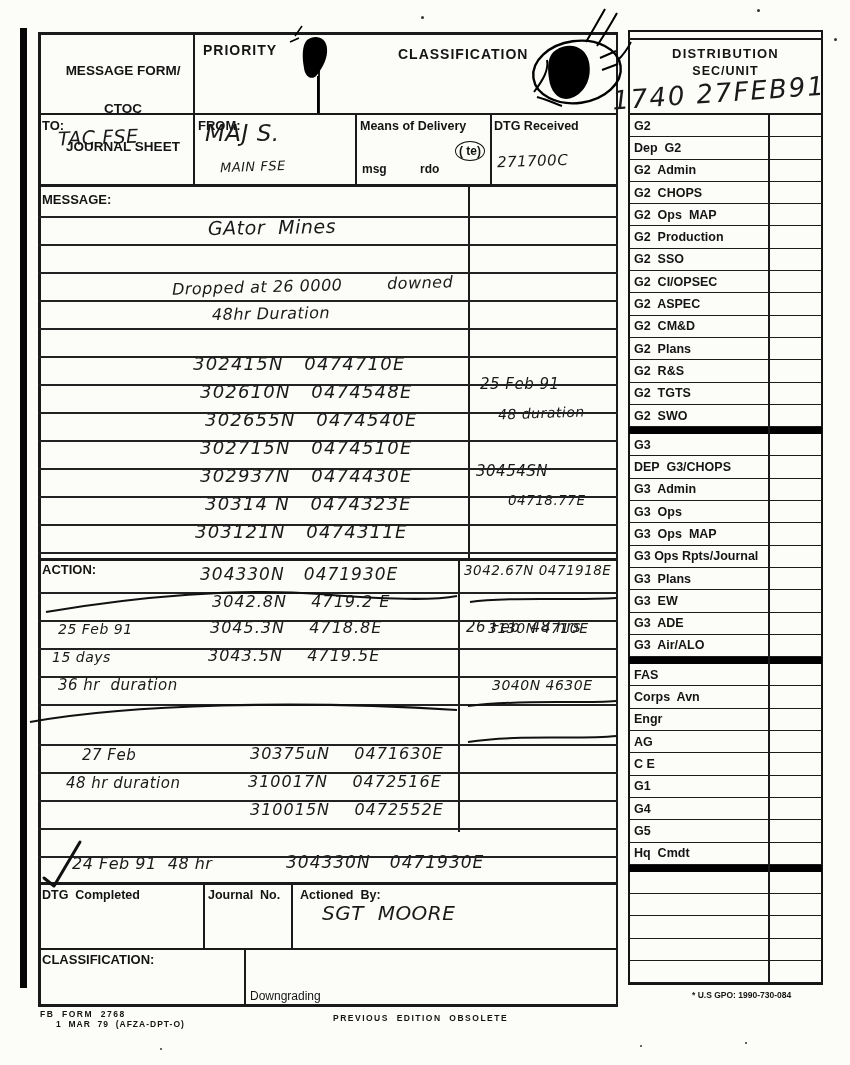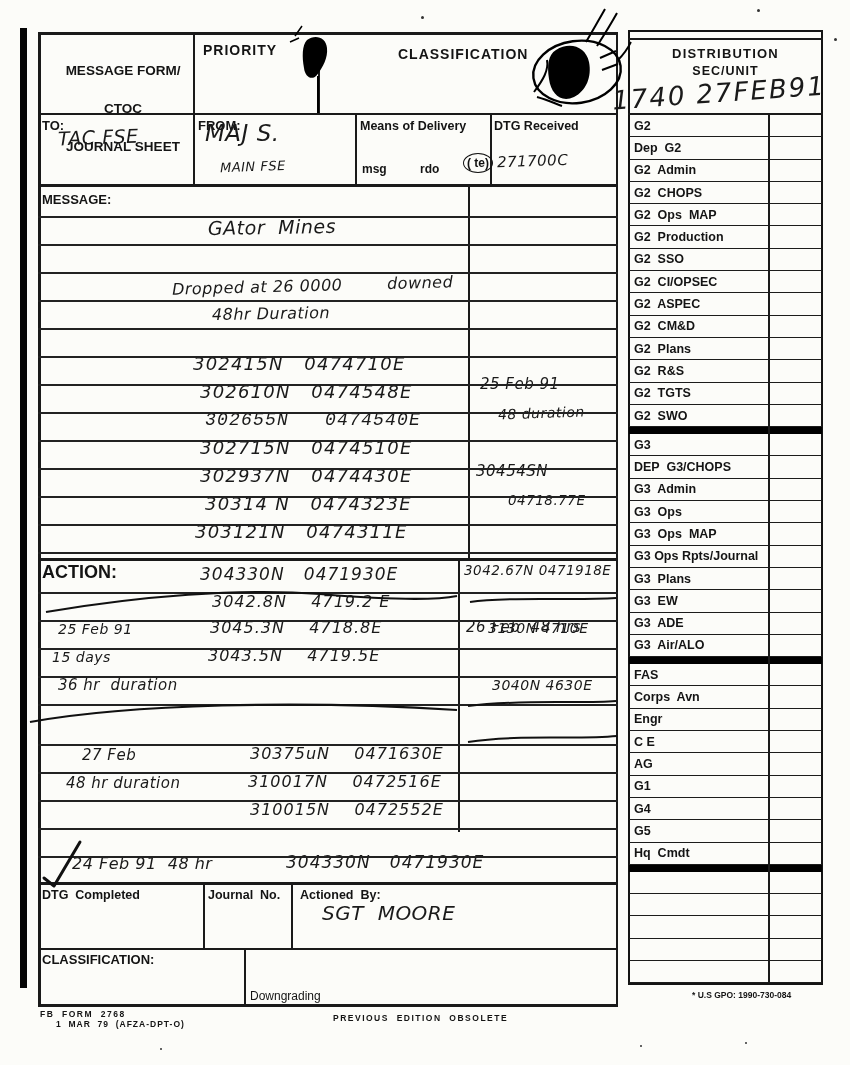--- a/index.html
+++ b/index.html
@@ -12,22 +12,22 @@
   .vl{position:absolute;background:#1a1a1a;width:2px;}
   .rule{position:absolute;left:38px;width:580px;height:1.7px;background:#222;}
   .scanbar{position:absolute;left:20px;top:28px;width:7px;height:960px;background:#050505;}
   .dot{position:absolute;width:3px;height:3px;border-radius:50%;background:#333;}
   
   .dist-outer{position:absolute;left:628px;top:30px;width:195px;height:955px;border:2.5px solid #141414;box-sizing:border-box;}
   #dist-rows{position:absolute;left:629px;top:115px;width:193px;height:868px;display:flex;flex-direction:column;}
   .dist-row{flex:1;border-bottom:1.6px solid #1c1c1c;display:flex;align-items:center;
             font:600 12.5px "Liberation Sans",sans-serif;padding-left:5px;white-space:pre;color:#141414;}
   .dist-div{height:7px;background:#000;flex:none;}
-  .te-circle{position:absolute;left:455px;top:153px;border:1.7px solid #111;border-radius:50%;
-             padding:2px 3px;font:600 12px "Liberation Sans",sans-serif;white-space:pre;margin-left:8px;}
+  .te-circle{position:absolute;left:455px;top:141px;border:1.7px solid #111;border-radius:50%;
+             padding:2px 3px;font:600 12px "Liberation Sans",sans-serif;white-space:pre;}
   svg.ink{position:absolute;left:0;top:0;z-index:6;pointer-events:none;}
 </style>
 </head>
 <body>
 
 <div id="page">
 
   <div class="scanbar"></div>
 
   <div class="hl" style="left:38px;top:32px;width:580px;height:3px;"></div>
@@ -70,32 +70,32 @@
   <div class="hw" style="left:220px;top:160px;font-size:13px;transform:rotate(-2deg);">MAIN FSE</div>
   <div class="hw" style="left:497px;top:154px;font-size:15px;transform:rotate(-2deg);">271700C</div>
 
   <div class="lbl" style="left:42px;top:192px;font-size:13px;">MESSAGE:</div>
   <div class="hw" style="left:208px;top:218px;font-size:19px;transform:rotate(-1deg);">GAtor  Mines</div>
   <div class="hw" style="left:172px;top:278px;font-size:16px;transform:rotate(-1.5deg);">Dropped at 26 0000        downed</div>
   <div class="hw" style="left:212px;top:306px;font-size:16px;transform:rotate(-1deg);">48hr Duration</div>
 
   <div class="hw" style="left:193px;top:355px;font-size:18px;letter-spacing:1.2px;">302415N   0474710E</div>
   <div class="hw" style="left:200px;top:383px;font-size:18px;letter-spacing:1.2px;">302610N   0474548E</div>
-  <div class="hw" style="left:205px;top:411px;font-size:18px;letter-spacing:1.2px;font-family:Liberation Mono, monospace;">302655N   0474540E</div>
+  <div class="hw" style="left:205px;top:411px;font-size:18px;letter-spacing:1.2px;">302655N   0474540E</div>
   <div class="hw" style="left:200px;top:439px;font-size:18px;letter-spacing:1.2px;">302715N   0474510E</div>
   <div class="hw" style="left:200px;top:467px;font-size:18px;letter-spacing:1.2px;">302937N   0474430E</div>
   <div class="hw" style="left:205px;top:495px;font-size:18px;letter-spacing:1.2px;">30314 N   0474323E</div>
   <div class="hw" style="left:195px;top:523px;font-size:18px;letter-spacing:1.2px;">303121N   0474311E</div>
 
   <div class="hw" style="left:480px;top:377px;font-size:15px;">25 Feb 91</div>
   <div class="hw" style="left:498px;top:406px;font-size:14px;transform:rotate(-2deg);">48 duration</div>
   <div class="hw" style="left:476px;top:464px;font-size:15px;">30454SN</div>
   <div class="hw" style="left:508px;top:494px;font-size:13.5px;">04718.77E</div>
 
-  <div class="lbl" style="left:42px;top:562px;font-size:18px;">ACTION:</div>
+  <div class="lbl" style="left:42px;top:562px;font-size:13px;">ACTION:</div>
   <div class="hw" style="left:200px;top:566px;font-size:17px;letter-spacing:1px;">304330N   0471930E</div>
   <div class="hw" style="left:464px;top:564px;font-size:13.5px;">3042.67N 0471918E</div>
   <div class="hw" style="left:212px;top:594px;font-size:16px;letter-spacing:1px;">3042.8N    4719.2 E</div>
   <div class="hw" style="left:58px;top:622px;font-size:14px;">25 Feb 91</div>
   <div class="hw" style="left:210px;top:620px;font-size:16px;letter-spacing:1px;">3045.3N    4718.8E</div>
   <div class="hw" style="left:466px;top:620px;font-size:15px;">26 Feb  48 hrs</div>
   <div class="hw" style="left:52px;top:650px;font-size:14px;">15 days</div>
   <div class="hw" style="left:208px;top:648px;font-size:16px;letter-spacing:1px;">3043.5N    4719.5E</div>
   <div class="hw" style="left:488px;top:621px;font-size:14px;">3130N 4710E</div>
   <div class="hw" style="left:58px;top:678px;font-size:15px;">36 hr  duration</div>
@@ -150,22 +150,22 @@
       <div class="dist-row"><span>G3  Ops  MAP</span></div>
       <div class="dist-row"><span>G3 Ops Rpts/Journal</span></div>
       <div class="dist-row"><span>G3  Plans</span></div>
       <div class="dist-row"><span>G3  EW</span></div>
       <div class="dist-row"><span>G3  ADE</span></div>
       <div class="dist-row"><span>G3  Air/ALO</span></div>
       <div class="dist-div"></div>
       <div class="dist-row"><span>FAS</span></div>
       <div class="dist-row"><span>Corps  Avn</span></div>
       <div class="dist-row"><span>Engr</span></div>
+      <div class="dist-row"><span>AG</span></div>
       <div class="dist-row"><span>C E</span></div>
-      <div class="dist-row"><span>AG</span></div>
       <div class="dist-row"><span>G1</span></div>
       <div class="dist-row"><span>G4</span></div>
       <div class="dist-row"><span>G5</span></div>
       <div class="dist-row"><span>Hq  Cmdt</span></div>
       <div class="dist-div"></div>
       <div class="dist-row"><span></span></div>
       <div class="dist-row"><span></span></div>
       <div class="dist-row"><span></span></div>
       <div class="dist-row"><span></span></div>
       <div class="dist-row"><span></span></div>

